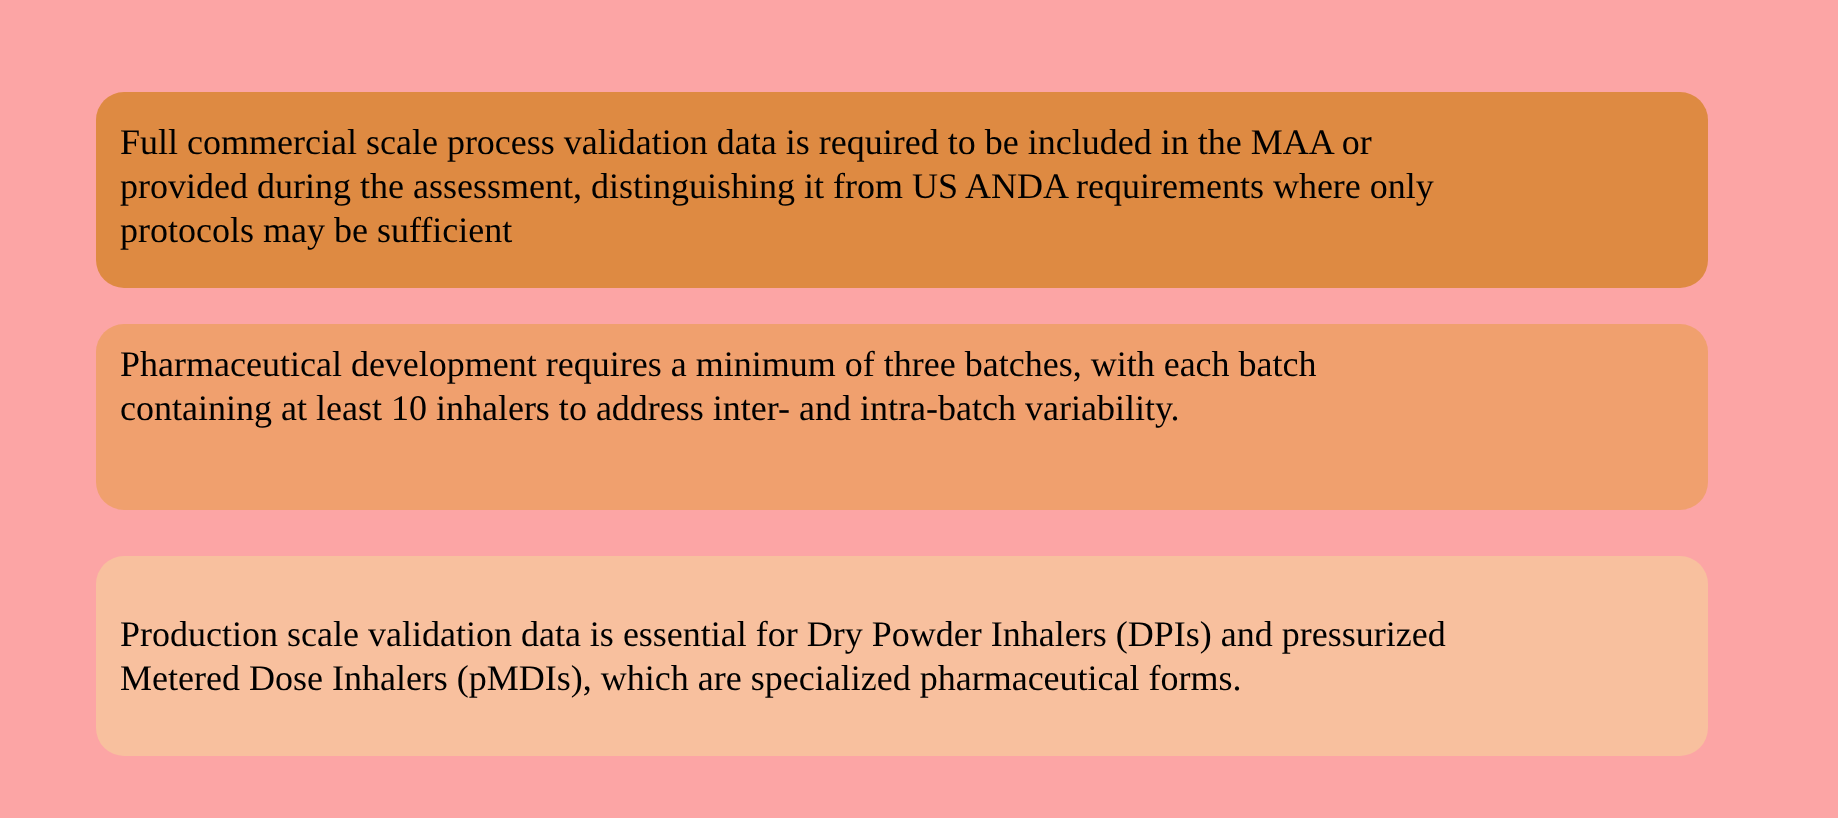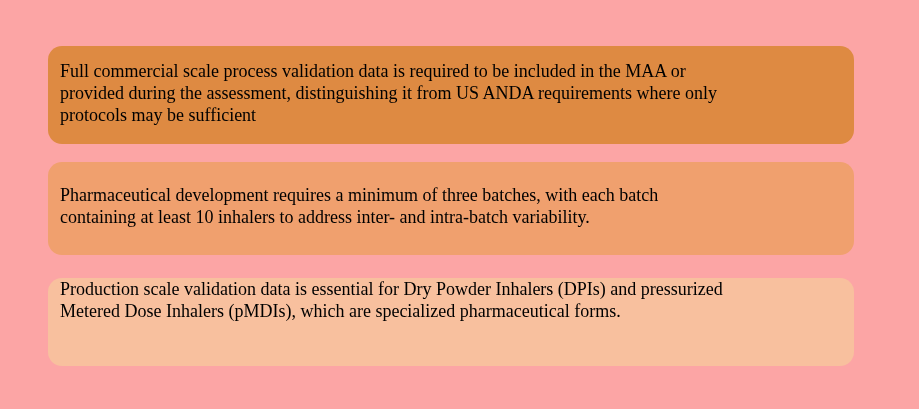--- a/index.html
+++ b/index.html
@@ -18,22 +18,22 @@
   .box {
     position: absolute;
     left: 48px;
     width: 806px;
     border-radius: 14px;
     box-sizing: border-box;
     padding-left: 12px;
     padding-right: 14px;
   }
   .box-1 { top: 46px;  height: 98px; padding-top: 14px; }
-  .box-2 { top: 162px; height: 93px; padding-top: 22px; }
-  .box-3 { top: 278px; height: 88px; padding-top: 0; }
+  .box-2 { top: 162px; height: 93px; padding-top: 9px; }
+  .box-3 { top: 278px; height: 100px; padding-top: 28px; }
   .box-text {
     margin: 0;
     font-size: 18px;
     line-height: 22px;
     color: #000000;
     white-space: pre-line;
   }
 </style>
 </head>
 <body>

